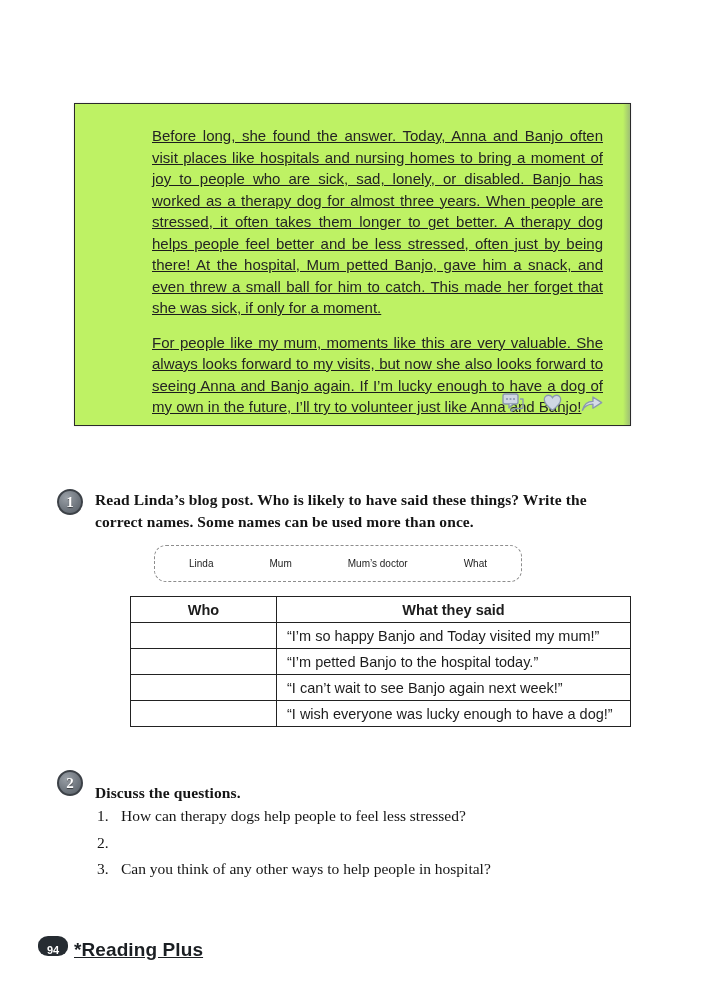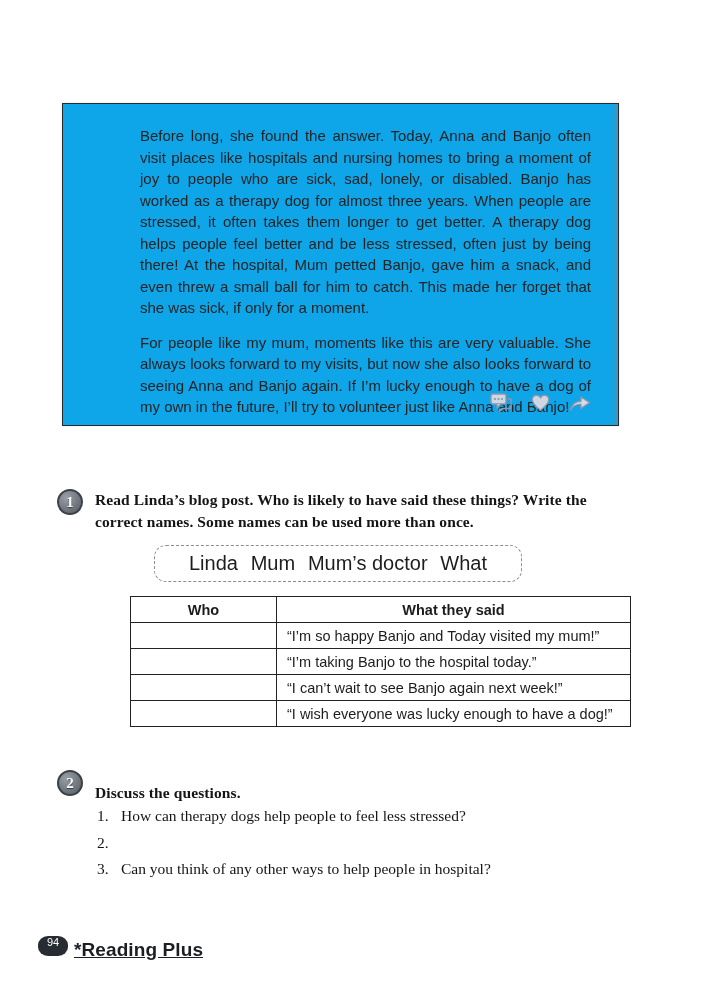--- a/index.html
+++ b/index.html
@@ -8,25 +8,26 @@
     width: 702px; height: 992px;
     position: relative;
     font-family: "Liberation Sans", sans-serif;
     color: #1c1c1c;
     overflow: hidden;
   }
 
   
   .blog-card {
     position: absolute;
-    left: 62px; top: 103px;
+    left: 74px; top: 103px;
     width: 557px; height: 323px;
     border: 1.5px solid #2a2a2a;
-    background: #0ea5e9;
+    background: #bef264;
     box-shadow: 0 0 2px rgba(0,0,0,0.12);
+    text-decoration: underline;
   }
   .blog-card::after {            
     content: "";
     position: absolute;
     top: 0; right: 0; bottom: 0;
     width: 7px;
     background: linear-gradient(to right, rgba(120,128,138,0), rgba(120,128,138,0.45));
     pointer-events: none;
   }
   .blog-body {
@@ -83,21 +84,21 @@
     width: 368px; height: 37px;
     border: 1.5px dashed #8d8d8d;
     border-radius: 12px;
     display: flex;
     align-items: center;
     justify-content: space-between;
     padding: 0 34px;
     background: #ffffff;
   }
   .name-bank .name {
-    font-size: 20px;
+    font-size: 10px;
     color: #1d1d1d;
   }
 
   
   .answer-table {
     position: absolute;
     left: 90px; top: 596px;
     width: 501px;
     border-collapse: collapse;
     table-layout: fixed;
@@ -133,22 +134,22 @@
 
   
   .footer-badge {
     position: absolute;
     left: 38px; top: 936px;
     width: 30px; height: 20px;
     border-radius: 10px / 9px;
     background: #262c32;
     color: #ffffff;
     font-size: 11px;
-    font-weight: normal;
-    display: flex; align-items: flex-start; justify-content: center;
+    font-weight: bold;
+    display: flex; align-items: flex-end; justify-content: center;
   }
   .footer-label {
     position: absolute;
     left: 74px; top: 939px;
     font-size: 19px;
     font-weight: bold;
     color: #1b1f23;
     letter-spacing: 0.1px;
     text-decoration: underline;
   }
@@ -206,21 +207,21 @@
       <tr>
     <th>Who</th>
     <th>What they said</th>
   </tr>
   <tr>
     <td class="who-cell"></td>
     <td class="quote-cell">“I’m so happy Banjo and Today visited my mum!”</td>
   </tr>
   <tr>
     <td class="who-cell"></td>
-    <td class="quote-cell">“I’m taking Banjo to the hospital today.”</td>
+    <td class="quote-cell">“I’m petted Banjo to the hospital today.”</td>
   </tr>
   <tr>
     <td class="who-cell"></td>
     <td class="quote-cell">“I can’t wait to see Banjo again next week!”</td>
   </tr>
   <tr>
     <td class="who-cell"></td>
     <td class="quote-cell">“I wish everyone was lucky enough to have a dog!”</td>
   </tr>
 </tbody>

